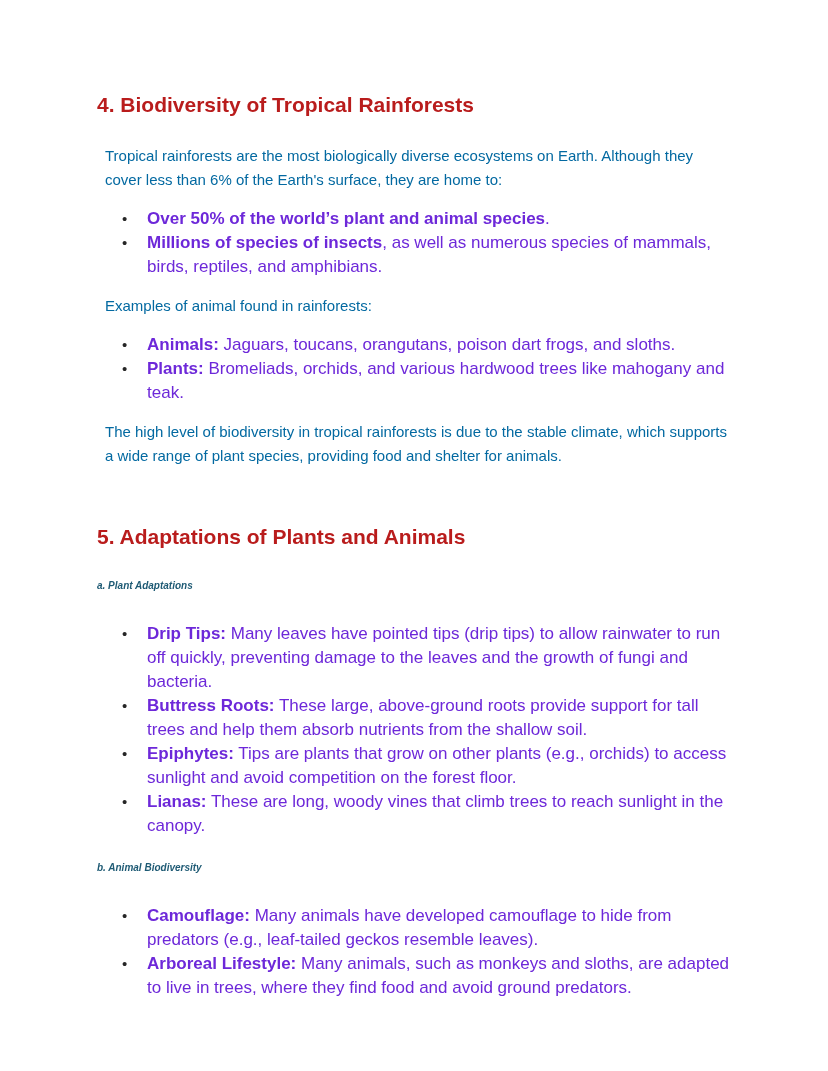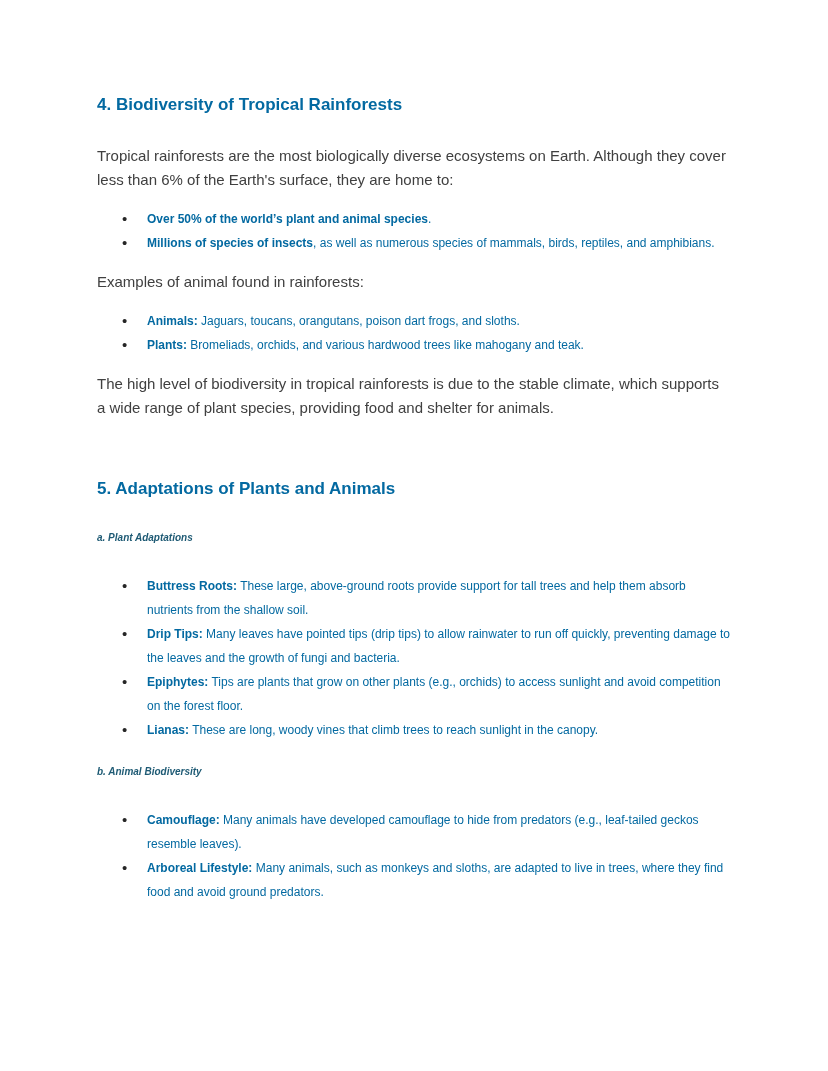--- a/index.html
+++ b/index.html
@@ -15,54 +15,54 @@
     color: #262626;
   }
   .page {
     box-sizing: border-box;
     width: 828px;
     height: 1071px;
     padding: 94px 98px 0 97px;
     background: #ffffff;
   }
   .section-heading {
-    font-size: 17px;
+    font-size: 21px;
     font-weight: 700;
-    color: #0369a1;
+    color: #b91c1c;
     margin: 0 0 28px 0;
     line-height: 22px;
   }
   .section-heading.second {
     margin-top: 58px;
   }
   .sub-heading {
     font-size: 10px;
     font-weight: 700;
     font-style: italic;
     color: #1E5A74;
     margin: 20px 0 26px 0;
     line-height: 20px;
   }
   p.body-para {
     font-size: 15px;
     line-height: 24px;
-    margin: 0 0 15px 0;
-    color: #404040;
+    margin: 0 0 15px 8px;
+    color: #0369a1;
   }
   ul.bullet-list {
     margin: 0 0 15px 0;
     padding-left: 47px;
     list-style: none;
   }
   ul.bullet-list li {
     position: relative;
-    font-size: 12px;
+    font-size: 17px;
     line-height: 24px;
     padding-left: 3px;
-    color: #0369a1;
+    color: #6d28d9;
   }
   ul.bullet-list li::before {
     content: "\2022";
     position: absolute;
     left: -22px;
     top: 0;
     font-size: 15px;
     line-height: 24px;
     color: #262626;
   }
@@ -90,22 +90,22 @@
   </ul>
 
   <p class="body-para">The high level of biodiversity in tropical rainforests is due to the stable climate, which supports a wide range of plant species, providing food and shelter for animals.</p>
 
   <h1 class="section-heading second">5. Adaptations of Plants and Animals</h1>
 
 
   <h2 class="sub-heading">a. Plant Adaptations</h2>
 
   <ul class="bullet-list">
+    <li><strong>Drip Tips:</strong><span> Many leaves have pointed tips (drip tips) to allow rainwater to run off quickly, preventing damage to the leaves and the growth of fungi and bacteria.</span></li>
     <li><strong>Buttress Roots:</strong><span> These large, above-ground roots provide support for tall trees and help them absorb nutrients from the shallow soil.</span></li>
-    <li><strong>Drip Tips:</strong><span> Many leaves have pointed tips (drip tips) to allow rainwater to run off quickly, preventing damage to the leaves and the growth of fungi and bacteria.</span></li>
     <li><strong>Epiphytes:</strong><span> Tips are plants that grow on other plants (e.g., orchids) to access sunlight and avoid competition on the forest floor.</span></li>
     <li><strong>Lianas:</strong><span> These are long, woody vines that climb trees to reach sunlight in the canopy.</span></li>
   </ul>
 
   <h2 class="sub-heading">b. Animal Biodiversity</h2>
 
   <ul class="bullet-list">
     <li><strong>Camouflage:</strong><span> Many animals have developed camouflage to hide from predators (e.g., leaf-tailed geckos resemble leaves).</span></li>
     <li><strong>Arboreal Lifestyle:</strong><span> Many animals, such as monkeys and sloths, are adapted to live in trees, where they find food and avoid ground predators.</span></li>
   </ul>

